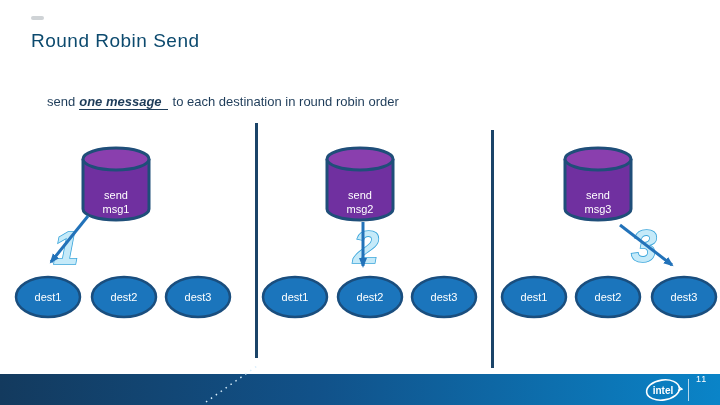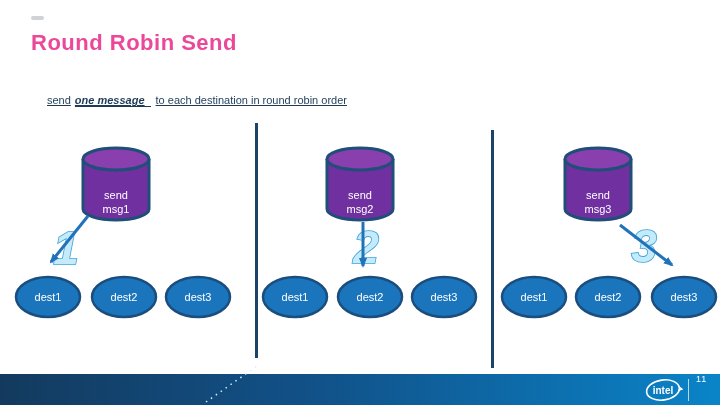--- a/index.html
+++ b/index.html
@@ -6,25 +6,25 @@
   .slide {
     position:relative; width:720px; height:405px; background:#ffffff;
     overflow:hidden; font-family:"Liberation Sans", sans-serif;
   }
   .stray {
     position:absolute; left:31px; top:16px; width:13px; height:4px;
     background:#cfd3d6; border-radius:2px;
   }
   .title {
     position:absolute; left:31px; top:30px; margin:0;
-    font-size:22px; font-weight:700; color:#ec4899; letter-spacing:0.5px;
+    font-size:19px; font-weight:400; color:#0c4a6e; letter-spacing:0.5px;
   }
   .subtitle {
     position:absolute; left:47px; top:94px; margin:0;
-    font-size:11px; color:#1e3c59; white-space:nowrap;text-decoration:underline;
+    font-size:13px; color:#1e3c59; white-space:nowrap;
   }
   .subtitle .em {
     font-weight:bold; font-style:italic;
     border-bottom:1.5px solid #1e3c59;
     margin-left:4px; margin-right:5px; padding-right:6px;
   }
   .art {
     position:absolute; left:0; top:0; width:720px; height:405px;
     pointer-events:none;
   }

